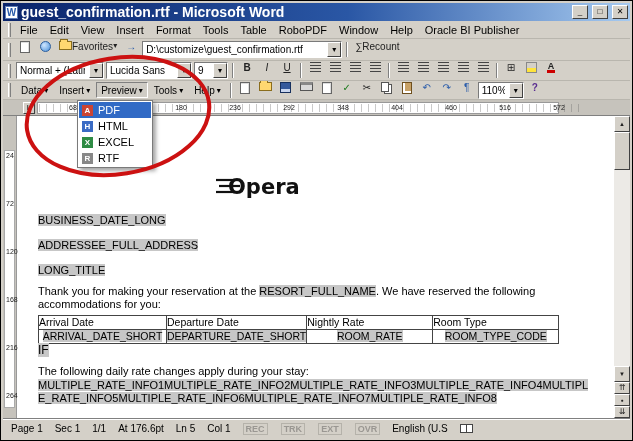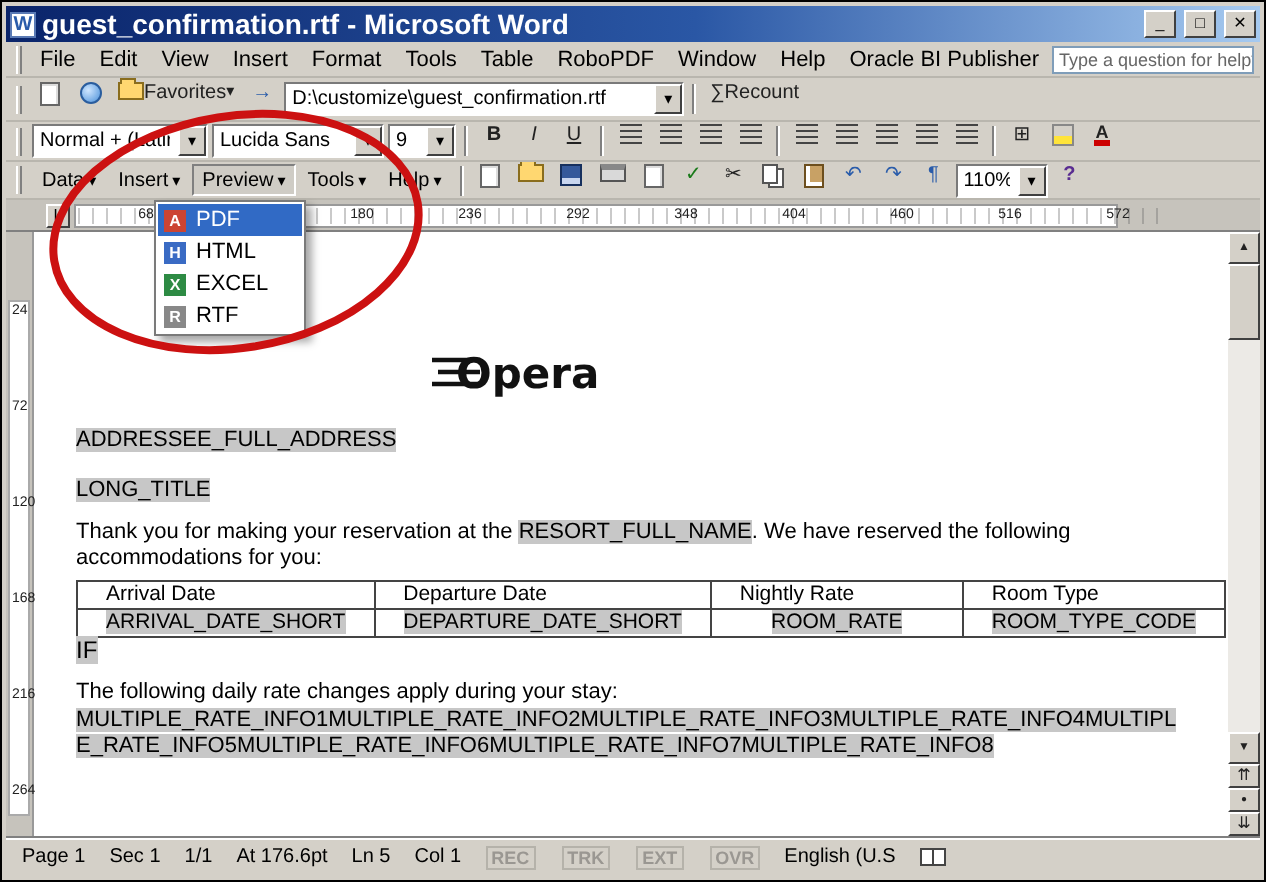--- a/index.html
+++ b/index.html
@@ -47,21 +47,21 @@
 .docarea{flex:1;display:flex;background:#fff;position:relative;overflow:hidden}
 .vruler{flex:0 0 14px;background:#c6c3bc;position:relative;border-right:1px solid #999}
 .vband{position:absolute;left:1px;top:34px;bottom:10px;width:11px;background:#fff;border:1px solid #aaa}
 .vnum{position:absolute;left:3px;font-size:7px;color:#222}
 .page{flex:1;background:#fff;padding:56px 0 0 21px;font-size:11px;line-height:13px;color:#000;overflow:hidden}
 .hl{background:#c7c7c7}
 .logo-row{margin:0 0 14px 178px;height:28px}
 .fld{margin-bottom:12px;white-space:nowrap}
 .para1{width:528px;margin-bottom:4px}
 .restable{border-collapse:collapse;font-size:10.5px;margin-bottom:2px}
-.restable th,.restable td{border:1px solid #444;height:14px;padding:0 14px;font-weight:normal}
+.restable th,.restable td{border:1px solid #444;height:14px;padding:0 0;font-weight:normal}
 .restable th{text-align:left}
 .restable td{text-align:center}
 .restable th:nth-child(1){width:128px}.restable th:nth-child(2){width:134px}.restable th:nth-child(3){width:126px}.restable th:nth-child(4){width:126px}
 .ifmark{font-size:12px;line-height:9px;margin-bottom:10px}
 .para2{margin-bottom:1px}
 .rates div{white-space:nowrap}
 .vscroll{flex:0 0 16px;background:#eceae6;display:flex;flex-direction:column}
 .sbtn{flex:0 0 16px;background:#d4d0c8;border:1px solid;border-color:#fff #404040 #404040 #fff;font-size:6px;display:flex;align-items:center;justify-content:center;color:#222}
 .pbtn{flex:0 0 12px;background:#d4d0c8;border:1px solid;border-color:#fff #404040 #404040 #fff;font-size:8px;line-height:8px;display:flex;align-items:center;justify-content:center;color:#222}
 .thumb{flex:0 0 38px;background:#d4d0c8;border:1px solid;border-color:#fff #404040 #404040 #fff}
@@ -98,24 +98,20 @@
         <span class="menu-item">View</span>
         <span class="menu-item">Insert</span>
         <span class="menu-item">Format</span>
         <span class="menu-item">Tools</span>
         <span class="menu-item">Table</span>
         <span class="menu-item">RoboPDF</span>
         <span class="menu-item">Window</span>
         <span class="menu-item">Help</span>
         <span class="menu-item">Oracle BI Publisher</span>
       </span>
-    <span class="askbox">
-      <span>Type a question for help</span>
-      <span class="aarw">▾</span>
-    </span>
   </div>
 
   <div class="toolbar tb1">
     <span class="grip"></span>
     <span class="tbtn">
         <span class="icdoc"></span>
       </span>
     <span class="tbtn">
         <span class="icglobe"></span>
       </span>
@@ -300,20 +296,21 @@
       <div class="logo-row">
         <svg width="88" height="28" viewBox="0 0 88 28">
           <g stroke="#111" stroke-width="2.2">
             <line x1="0" y1="8" x2="24" y2="8"></line>
             <line x1="3" y1="14" x2="24" y2="14"></line>
             <line x1="0" y1="20" x2="24" y2="20"></line>
           </g>
           <text x="12" y="22" font-family="DejaVu Sans, sans-serif" font-size="21" font-weight="bold" fill="#111">Opera</text>
         </svg>
       </div>
+      <div class="fld"><span class="hl">BUSINESS_DATE_LONG</span></div>
       <div class="fld"><span class="hl">ADDRESSEE_FULL_ADDRESS</span></div>
       <div class="fld" style="margin-bottom:8px"><span class="hl">LONG_TITLE</span></div>
       <p class="para1"><span>Thank you for making your reservation at the </span><span class="hl">RESORT_FULL_NAME</span><span>.  We have reserved the following accommodations for you:</span></p>
       <table class="restable">
         <tbody>
           <tr>
               <th>Arrival Date</th>
               <th>Departure Date</th>
               <th>Nightly Rate</th>
               <th>Room Type</th>

